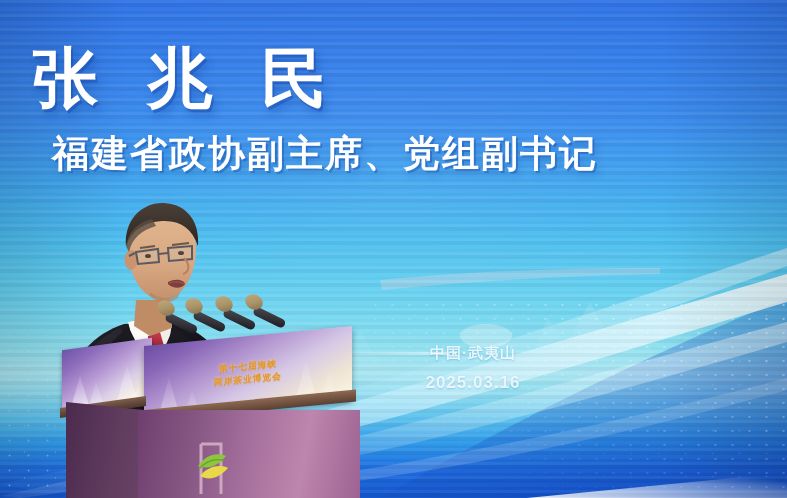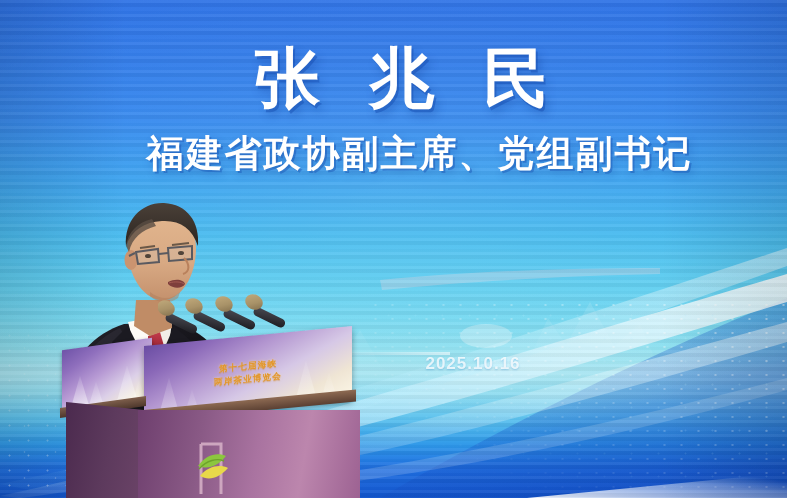--- a/index.html
+++ b/index.html
@@ -103,21 +103,21 @@
 
   
   .mountains {
     position:absolute; left:0; right:0; top:250px; height:130px;
     opacity:.22; pointer-events:none;
   }
 
   
   .title-block {
     position:absolute; left:16px; right:0; top:42px;
-    text-align:center;
+    text-align:left;
   }
   .speaker-name {
     font-size:66px;
     font-weight:bold;
     color:#ffffff;
     letter-spacing:16px;
     text-indent:16px;
     line-height:1.12;
     text-shadow:
       2px 3px 0 rgba(18,70,170,0.40),
@@ -288,21 +288,22 @@
   <div class="scanlines"></div>
   <div class="wall-vignette"></div>
 
   <div class="title-block">
     <div class="speaker-name">张 兆 民</div>
     <div class="speaker-role">福建省政协副主席、党组副书记</div>
   </div>
 
   <div class="meta-streak"></div>
   <div class="event-meta">
-    <div class="event-date">2025.10.16</div>
+    <div class="event-place">中国·武夷山</div>
+    <div class="event-date">2025.03.16</div>
   </div>
 
   <svg class="speaker" width="230" height="302" viewBox="0 0 230 302">
     <defs>
       <linearGradient id="suitG" x1="0" y1="0" x2="1" y2="1">
         <stop offset="0%" stop-color="#24222a"></stop>
         <stop offset="40%" stop-color="#17161c"></stop>
         <stop offset="100%" stop-color="#0d0c11"></stop>
       </linearGradient>
       <linearGradient id="skinG" x1="0" y1="0" x2="0" y2="1">

